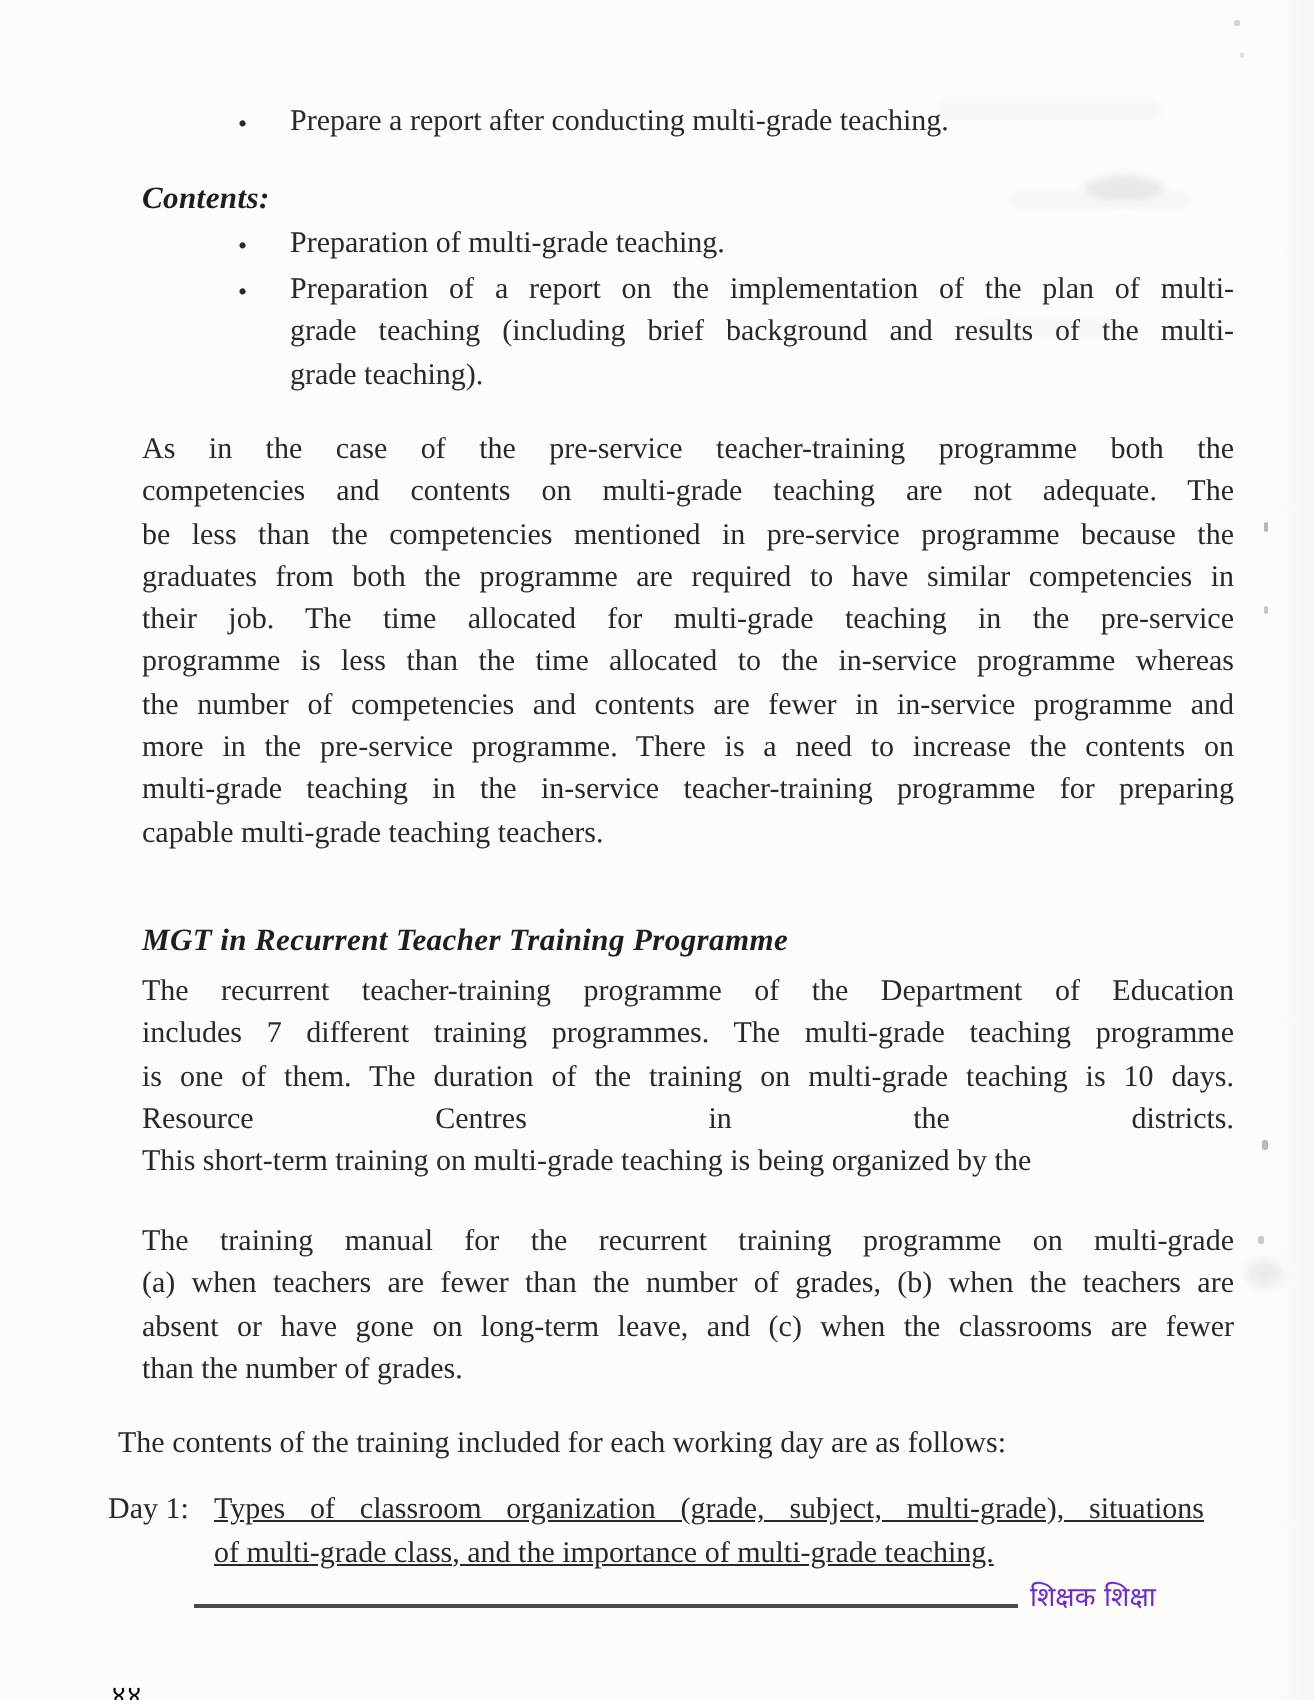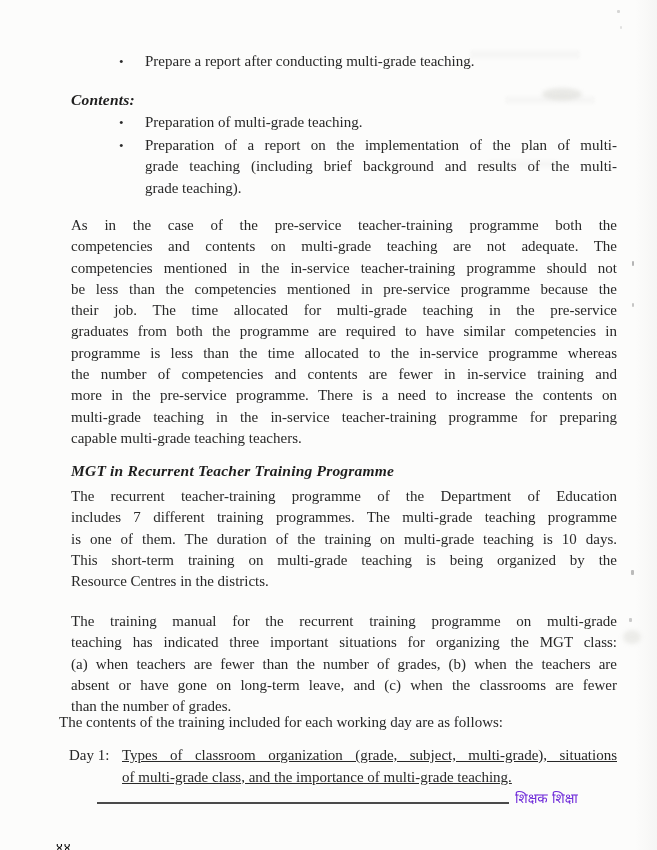--- a/index.html
+++ b/index.html
@@ -91,52 +91,50 @@
     <div class="bullet-text lines">
         <div>Preparation of a report on the implementation of the plan of multi-</div>
         <div>grade teaching (including brief background and results of the multi-</div>
         <div>grade teaching).</div>
       </div>
   </div>
 
   <div class="abs body-text lines" style="left:71px; top:215px; width:546px;">
       <div>As in the case of the pre-service teacher-training programme both the</div>
       <div>competencies and contents on multi-grade teaching are not adequate. The</div>
-      <div>competencies mentioned in the in-service teacher-training programme should not</div>
       <div>be less than the competencies mentioned in pre-service programme because the</div>
+      <div>graduates from both the programme are required to have similar competencies in</div>
       <div>their job. The time allocated for multi-grade teaching in the pre-service</div>
-      <div>graduates from both the programme are required to have similar competencies in</div>
       <div>programme is less than the time allocated to the in-service programme whereas</div>
-      <div>the number of competencies and contents are fewer in in-service training and</div>
+      <div>the number of competencies and contents are fewer in in-service programme and</div>
       <div>more in the pre-service programme. There is a need to increase the contents on</div>
       <div>multi-grade teaching in the in-service teacher-training programme for preparing</div>
       <div>capable multi-grade teaching teachers.</div>
     </div>
 
   <div class="abs heading" style="left:71px; top:462px;">MGT in Recurrent Teacher Training Programme</div>
 
   <div class="abs body-text lines" style="left:71px; top:486px; width:546px;">
       <div>The recurrent teacher-training programme of the Department of Education</div>
       <div>includes 7 different training programmes. The multi-grade teaching programme</div>
       <div>is one of them. The duration of the training on multi-grade teaching is 10 days.</div>
+      <div>Resource Centres in the districts.</div>
       <div>This short-term training on multi-grade teaching is being organized by the</div>
-      <div>Resource Centres in the districts.</div>
     </div>
 
   <div class="abs body-text lines" style="left:71px; top:611px; width:546px;">
       <div>The training manual for the recurrent training programme on multi-grade</div>
-      <div>teaching has indicated three important situations for organizing the MGT class:</div>
       <div>(a) when teachers are fewer than the number of grades, (b) when the teachers are</div>
       <div>absent or have gone on long-term leave, and (c) when the classrooms are fewer</div>
       <div>than the number of grades.</div>
     </div>
 
   <div class="abs body-text" style="left:59px; top:712px; width:546px;">The contents of the training included for each working day are as follows:</div>
 
-  <div class="abs day-row" style="left:69px; top:745px; width:548px; height:46px;">
+  <div class="abs day-row" style="left:54px; top:745px; width:548px; height:46px;">
     <span class="day-label">Day 1:</span>
     <div class="day-lines lines">
         <div>Types of classroom organization (grade, subject, multi-grade), situations</div>
         <div>of multi-grade class, and the importance of multi-grade teaching.</div>
       </div>
   </div>
 
   <div class="abs" style="left:0; top:791px; width:657px; height:24px;">
     <span class="footer-num">४४</span>
     <div class="footer-rule"></div>

